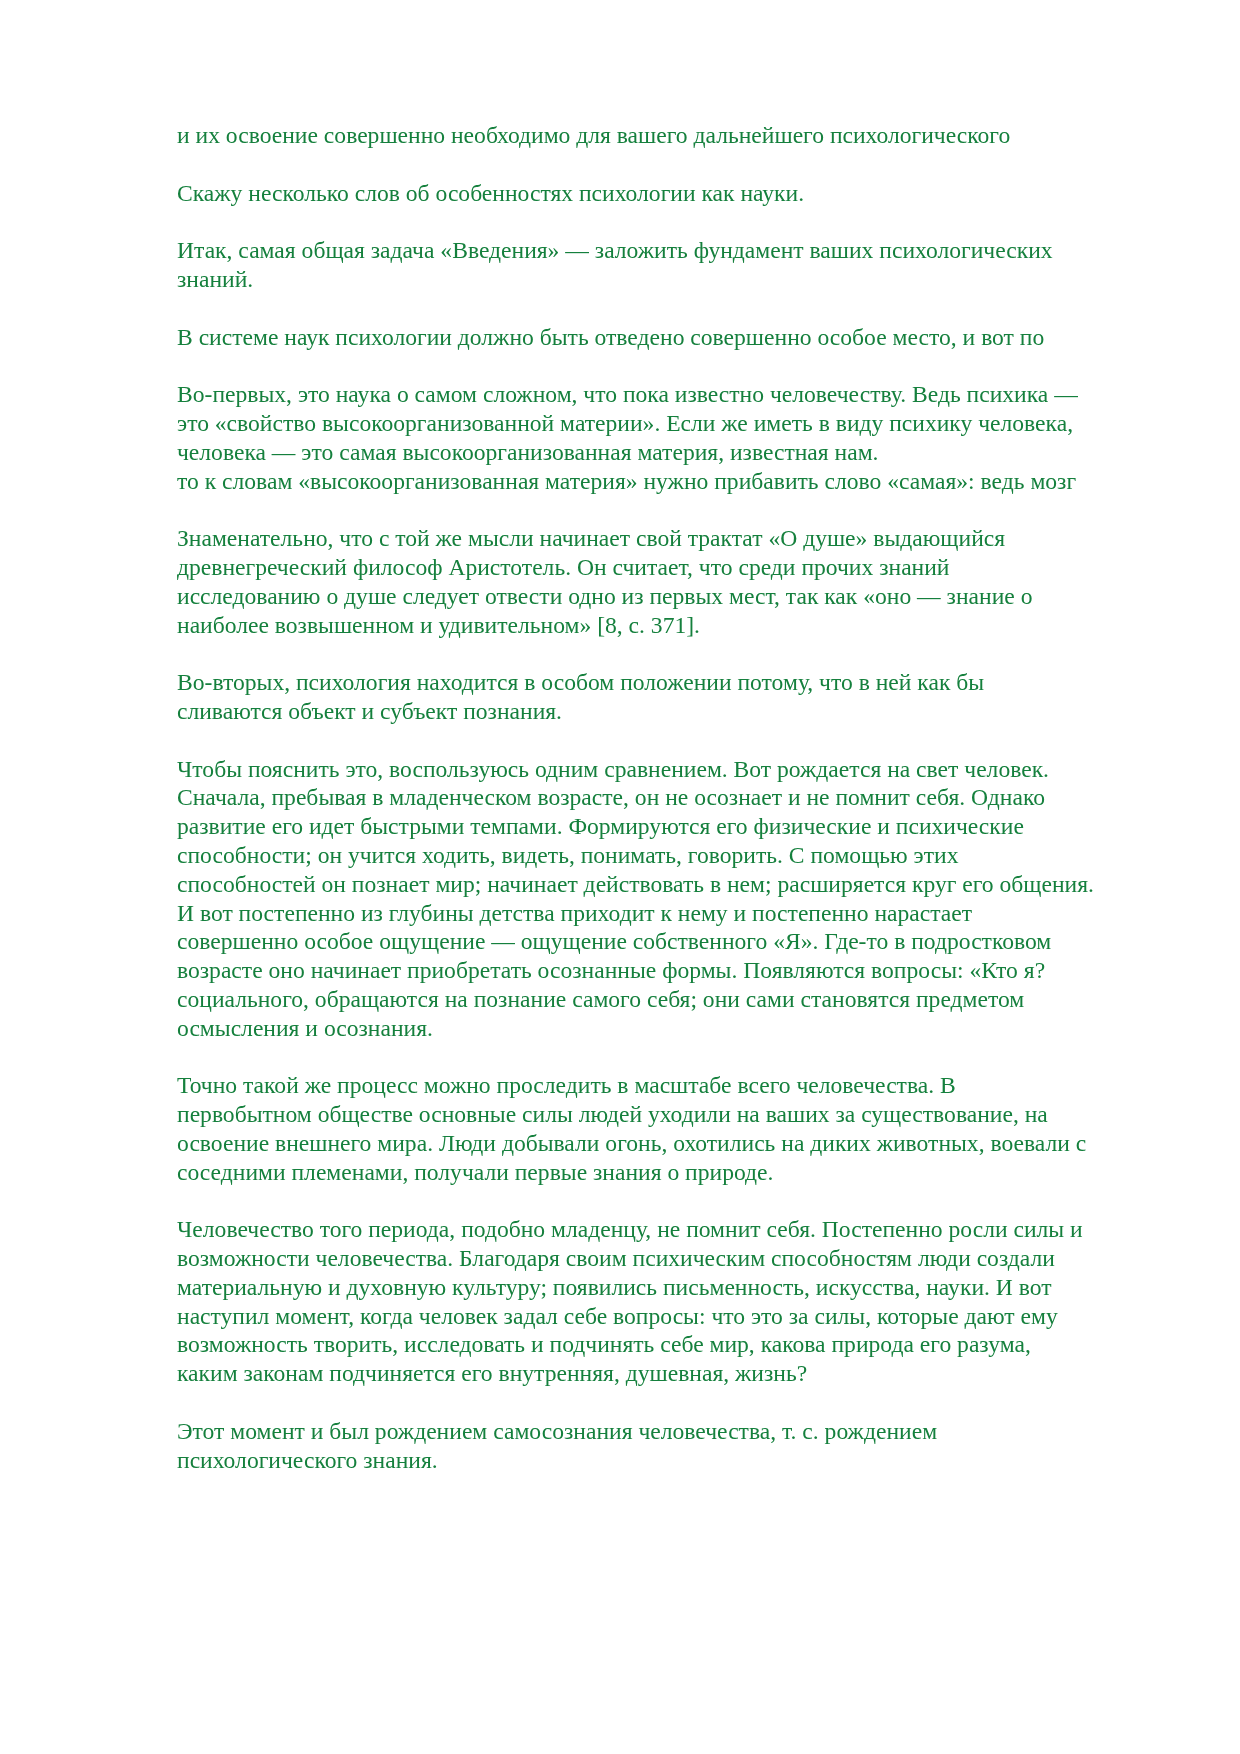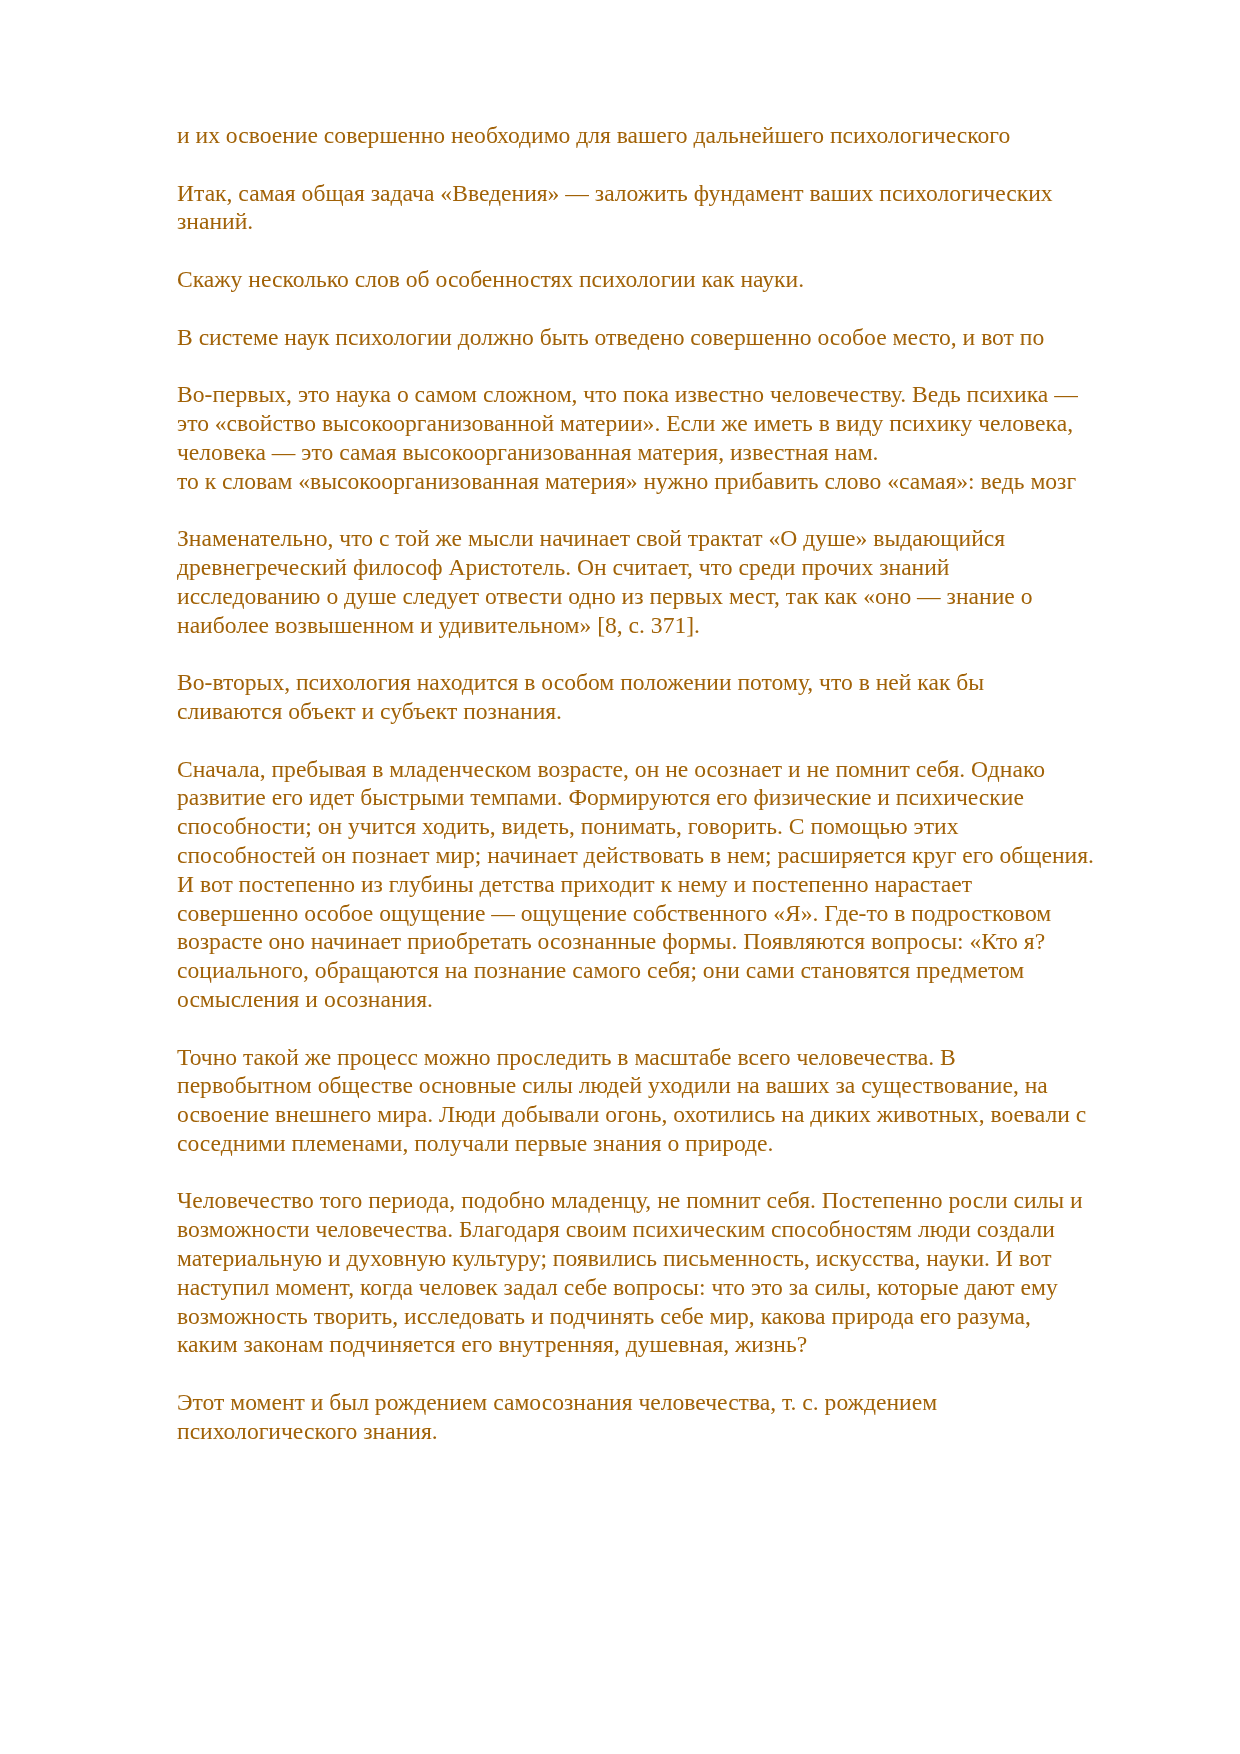--- a/index.html
+++ b/index.html
@@ -5,42 +5,42 @@
     html, body { margin: 0; padding: 0; background: #ffffff; }
     body { width: 1240px; height: 1754px; position: relative; overflow: hidden; }
     .page {
       position: absolute;
       left: 177px;
       top: 121px;
       width: 990px;
       font-family: "Liberation Serif", "DejaVu Serif", serif;
       font-size: 23.6px;
       line-height: 28.8px;
-      color: #a16207;
+      color: #15803d;
     }
     .para { margin: 0 0 28.8px 0; padding: 0; }
     .line { display: block; white-space: nowrap; }
     .it { }
   </style>
 </head>
 <body>
 
 <div class="page">
 
   <p class="para">
     <span class="line">и их освоение совершенно необходимо для вашего дальнейшего психологического</span>
   </p>
 
   <p class="para">
-    <span class="line">Итак, самая общая задача «Введения» — заложить фундамент ваших психологических</span>
-    <span class="line">знаний.</span>
+    <span class="line">Скажу несколько слов об особенностях психологии как науки.</span>
   </p>
 
   <p class="para">
-    <span class="line">Скажу несколько слов об особенностях психологии как науки.</span>
+    <span class="line">Итак, самая общая задача «Введения» — заложить фундамент ваших психологических</span>
+    <span class="line">знаний.</span>
   </p>
 
   <p class="para">
     <span class="line">В системе наук психологии должно быть отведено совершенно особое место, и вот по</span>
   </p>
 
   <p class="para">
     <span class="line"><span class="it">Во-первых,</span><span> это наука о самом сложном, что пока известно человечеству. Ведь психика —</span></span>
     <span class="line">это «свойство высокоорганизованной материи». Если же иметь в виду психику человека,</span>
     <span class="line">человека — это самая высокоорганизованная материя, известная нам.</span>
@@ -53,20 +53,21 @@
     <span class="line">исследованию о душе следует отвести одно из первых мест, так как «оно — знание о</span>
     <span class="line">наиболее возвышенном и удивительном» [8, с. 371].</span>
   </p>
 
   <p class="para">
     <span class="line"><span class="it">Во-вторых,</span><span> психология находится в особом положении потому, что в ней как бы</span></span>
     <span class="line">сливаются объект и субъект познания.</span>
   </p>
 
   <p class="para">
+    <span class="line">Чтобы пояснить это, воспользуюсь одним сравнением. Вот рождается на свет человек.</span>
     <span class="line">Сначала, пребывая в младенческом возрасте, он не осознает и не помнит себя. Однако</span>
     <span class="line">развитие его идет быстрыми темпами. Формируются его физические и психические</span>
     <span class="line">способности; он учится ходить, видеть, понимать, говорить. С помощью этих</span>
     <span class="line">способностей он познает мир; начинает действовать в нем; расширяется круг его общения.</span>
     <span class="line">И вот постепенно из глубины детства приходит к нему и постепенно нарастает</span>
     <span class="line">совершенно особое ощущение — ощущение собственного «Я». Где-то в подростковом</span>
     <span class="line">возрасте оно начинает приобретать осознанные формы. Появляются вопросы: «Кто я?</span>
     <span class="line">социального, обращаются на познание самого себя; они сами становятся предметом</span>
     <span class="line">осмысления и осознания.</span>
   </p>

